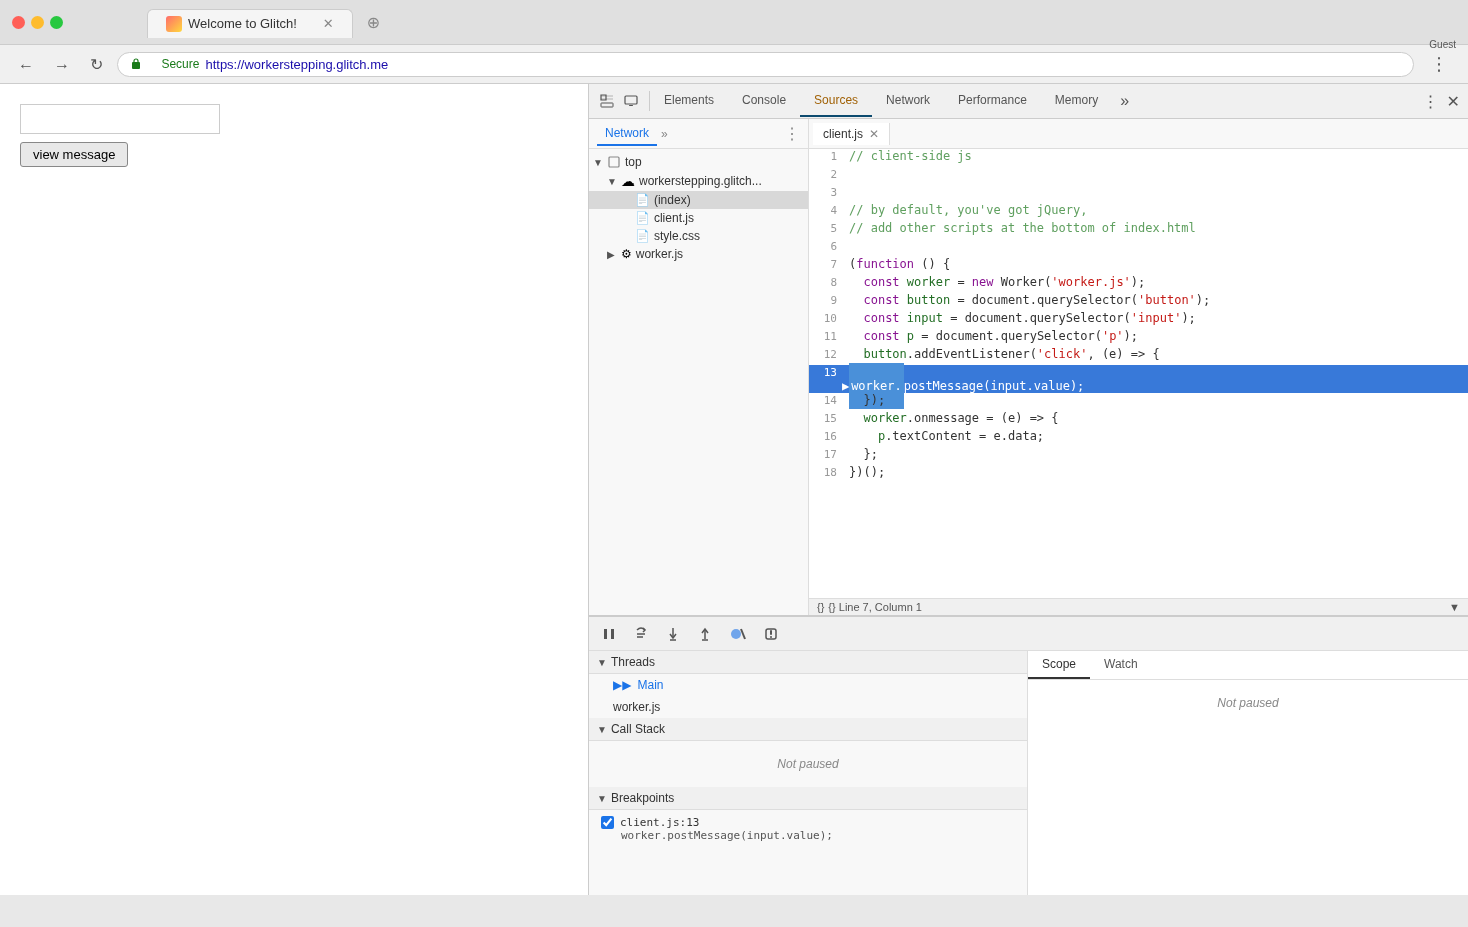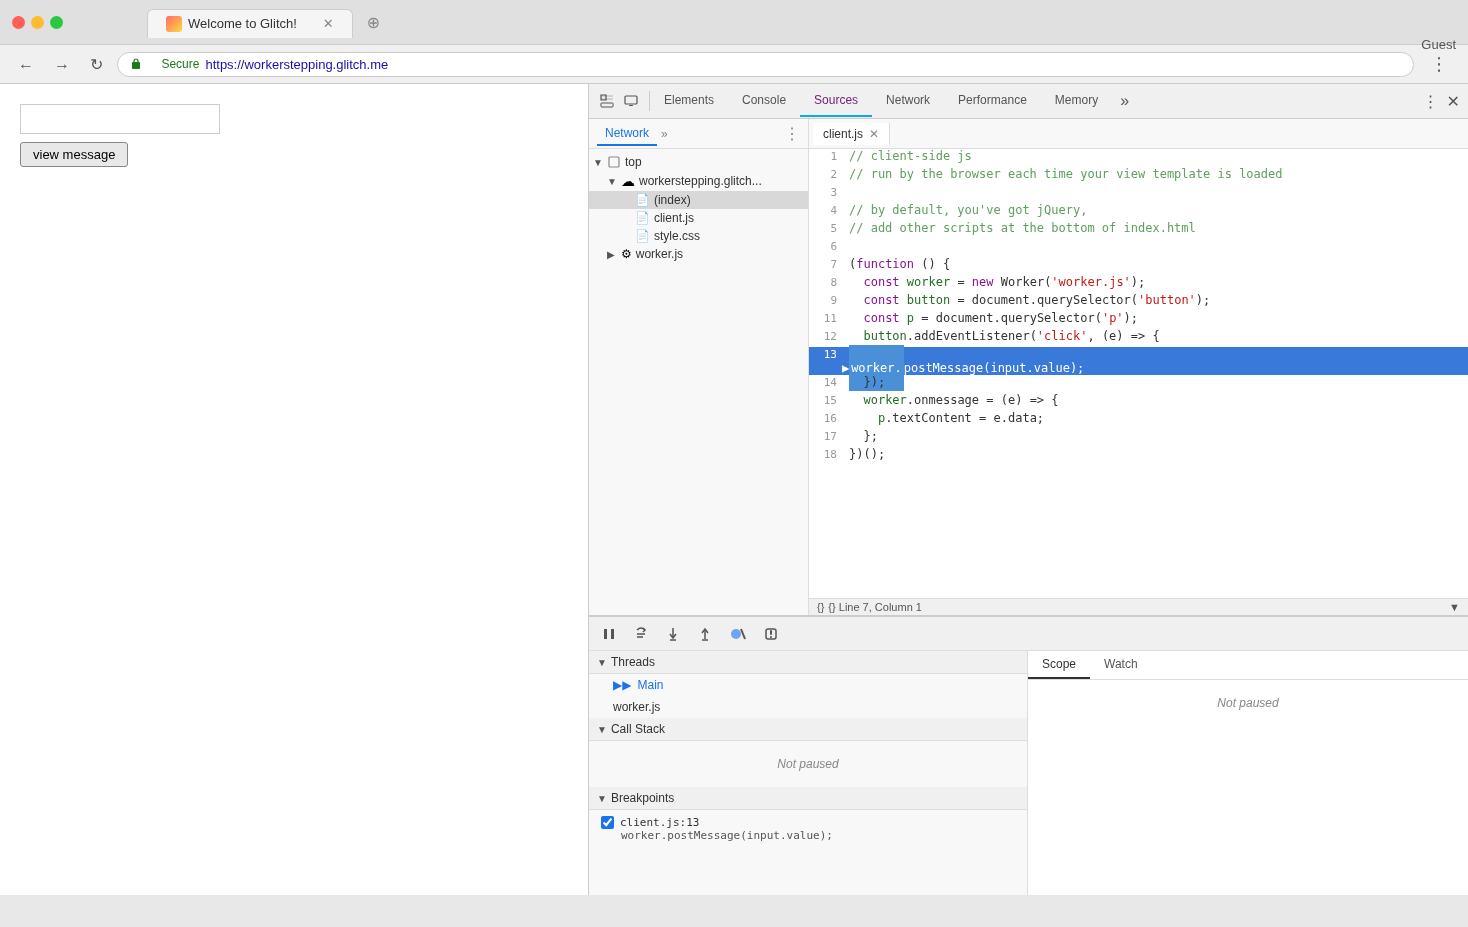--- a/index.html
+++ b/index.html
@@ -19,21 +19,21 @@
     
     .page-content { display: flex; height: calc(927px - 44px - 32px - 40px); }
     .page-left { flex: 1; background: white; padding: 20px; }
     .message-input { width: 200px; height: 30px; border: 1px solid #ccc; display: block; margin-bottom: 8px; }
     .send-btn { padding: 4px 12px; border: 1px solid #888; background: #e8e8e8; cursor: pointer; font-size: 13px; border-radius: 3px; }
 
     
     .devtools { width: 880px; background: #f8f8f8; border-left: 1px solid #ccc; display: flex; flex-direction: column; }
     .devtools-tabs { display: flex; align-items: center; background: #f0f0f0; border-bottom: 1px solid #ccc; padding: 0; height: 35px; }
     .devtools-tab { padding: 8px 14px; font-size: 12px; color: #555; cursor: pointer; border-bottom: 2px solid transparent; }
-    .devtools-tab.active { color: #701a75; border-bottom: 2px solid #0ea5e9; }
+    .devtools-tab.active { color: #a16207; border-bottom: 2px solid #0c4a6e; }
     .devtools-tab-icons { display: flex; align-items: center; padding: 0 8px; gap: 4px; border-right: 1px solid #ccc; }
     .dt-icon { width: 20px; height: 20px; display: flex; align-items: center; justify-content: center; color: #555; font-size: 14px; cursor: pointer; }
     .devtools-more { padding: 0 8px; font-size: 16px; color: #555; cursor: pointer; }
 
     
     .devtools-main { display: flex; flex: 1; overflow: hidden; }
 
     
     .file-panel { width: 220px; border-right: 1px solid #ddd; background: #f8f8f8; display: flex; flex-direction: column; }
     .panel-tabs { display: flex; align-items: center; border-bottom: 1px solid #ddd; padding: 0 8px; height: 30px; gap: 4px; }
@@ -100,21 +100,21 @@
     <div style="width:60px"></div>
 
     <div style="display:flex; align-items:flex-end; margin-left:8px;">
       <div style="display:flex;align-items:center;gap:6px;padding:6px 18px;background:#f5f5f5;border-radius:6px 6px 0 0;border:1px solid #ccc;border-bottom:none;font-size:13px;color:#333;">
         <div style="width:16px;height:16px;background:linear-gradient(135deg,#ff6b6b,#ffd93d);border-radius:3px;"></div>
         <span>Welcome to Glitch!</span>
         <span style="margin-left:20px;color:#888;cursor:pointer;">✕</span>
       </div>
       <div style="padding:6px 14px;font-size:16px;color:#888;">⊕</div>
     </div>
-    <div style="margin-left:auto;font-size:13px;color:#555;margin-top:44px;">Guest</div>
+    <div style="margin-left:auto;font-size:10px;color:#555;margin-top:44px;">Guest</div>
   </div>
 
   <div class="nav-bar">
     <button class="nav-btn">←</button>
     <button class="nav-btn">→</button>
     <button class="nav-btn">↻</button>
     <div class="address-bar">
       <span class="secure-badge">
         <svg width="12" height="12" viewBox="0 0 12 12">
             <rect x="2" y="5" width="8" height="7" rx="1" fill="#1a7a1a"></rect>
@@ -226,21 +226,20 @@
 
           <div class="code-editor">
 
             <div class="code-line">
               <span class="line-num">1</span>
               <span class="line-content"><span class="c-comment">// client-side js</span></span>
             </div>
 
             <div class="code-line">
               <span class="line-num">2</span>
-              <span class="line-content"><span class="c-comment">// run by the browser each time your view template is loaded</span></span>
             </div>
 
             <div class="code-line">
               <span class="line-num">3</span>
               <span class="line-content"></span>
             </div>
 
             <div class="code-line">
               <span class="line-num">4</span>
               <span class="line-content"><span class="c-comment">// by default, you've got jQuery,</span></span>
@@ -264,20 +263,24 @@
             <div class="code-line">
               <span class="line-num">8</span>
               <span class="line-content">  <span class="c-keyword">const</span> <span class="c-var">worker</span> = <span class="c-keyword">new</span> <span class="c-dark">Worker(</span><span class="c-string">'worker.js'</span><span class="c-dark">);</span></span>
             </div>
 
             <div class="code-line">
               <span class="line-num">9</span>
               <span class="line-content">  <span class="c-keyword">const</span> <span class="c-var">button</span> = <span class="c-dark">document.querySelector(</span><span class="c-string">'button'</span><span class="c-dark">);</span></span>
             </div>
 
+            <div class="code-line">
+              <span class="line-num">10</span>
+              <span class="line-content">  <span class="c-keyword">const</span> <span class="c-var">input</span> = <span class="c-dark">document.querySelector(</span><span class="c-string">'input'</span><span class="c-dark">);</span></span>
+            </div>
 
             <div class="code-line">
               <span class="line-num">11</span>
               <span class="line-content">  <span class="c-keyword">const</span> <span class="c-var">p</span> = <span class="c-dark">document.querySelector(</span><span class="c-string">'p'</span><span class="c-dark">);</span></span>
             </div>
 
             <div class="code-line">
               <span class="line-num">12</span>
               <span class="line-content">  <span class="c-var">button</span><span class="c-dark">.addEventListener(</span><span class="c-string">'click'</span><span class="c-dark">, (e) =&gt; {</span></span>
             </div>

